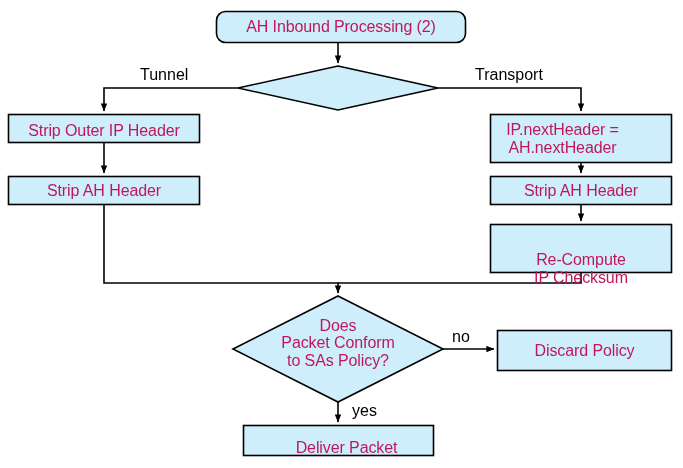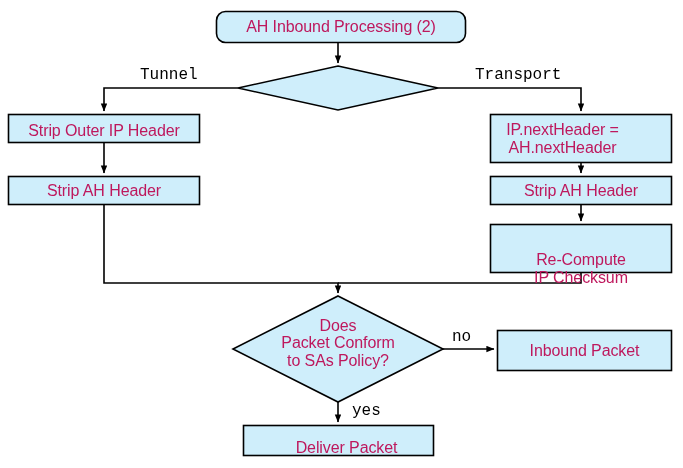--- a/index.html
+++ b/index.html
@@ -36,21 +36,20 @@
     white-space: pre-line;
     pointer-events: none;
     letter-spacing: -0.1px;
   }
   .edge-label {
     position: absolute;
     color: #000000;
     font-size: 16px;
     white-space: nowrap;
     pointer-events: none;
-    font-family: Liberation Mono, monospace;
   }
 </style>
 </head>
 <body>
 
 <div id="canvas">
 
   <svg id="flow-svg" viewBox="0 0 683 468">
     <defs>
       <marker id="arrowhead" markerWidth="9" markerHeight="9" refX="7.6" refY="3.2" orient="auto" markerUnits="userSpaceOnUse">
@@ -107,21 +106,21 @@
 
   <div class="node-text" style="left:490px; top:176px; width:182px; height:29px;">Strip AH Header</div>
 
   <div class="node-text" style="left:490px; top:224px; width:182px; height:49px;margin-top:20px;">Re-Compute
 IP Checksum</div>
 
   <div class="node-text" style="left:253px; top:313px; width:170px; height:60px;">Does
 Packet Conform
 to SAs Policy?</div>
 
-  <div class="node-text" style="left:497px; top:330px; width:175px; height:41px;">Inbound Packet</div>
+  <div class="node-text" style="left:497px; top:330px; width:175px; height:41px;">Discard Policy</div>
 
   <div class="node-text" style="left:243px; top:425px; width:191px; height:46px;padding-left:8px;">Deliver Packet</div>
 
   <div class="edge-label" style="left:140px; top:66px;">Tunnel</div>
 
   <div class="edge-label" style="left:475px; top:66px;">Transport</div>
 
   <div class="edge-label" style="left:452px; top:328px;">no</div>
 
   <div class="edge-label" style="left:352px; top:402px;">yes</div>

